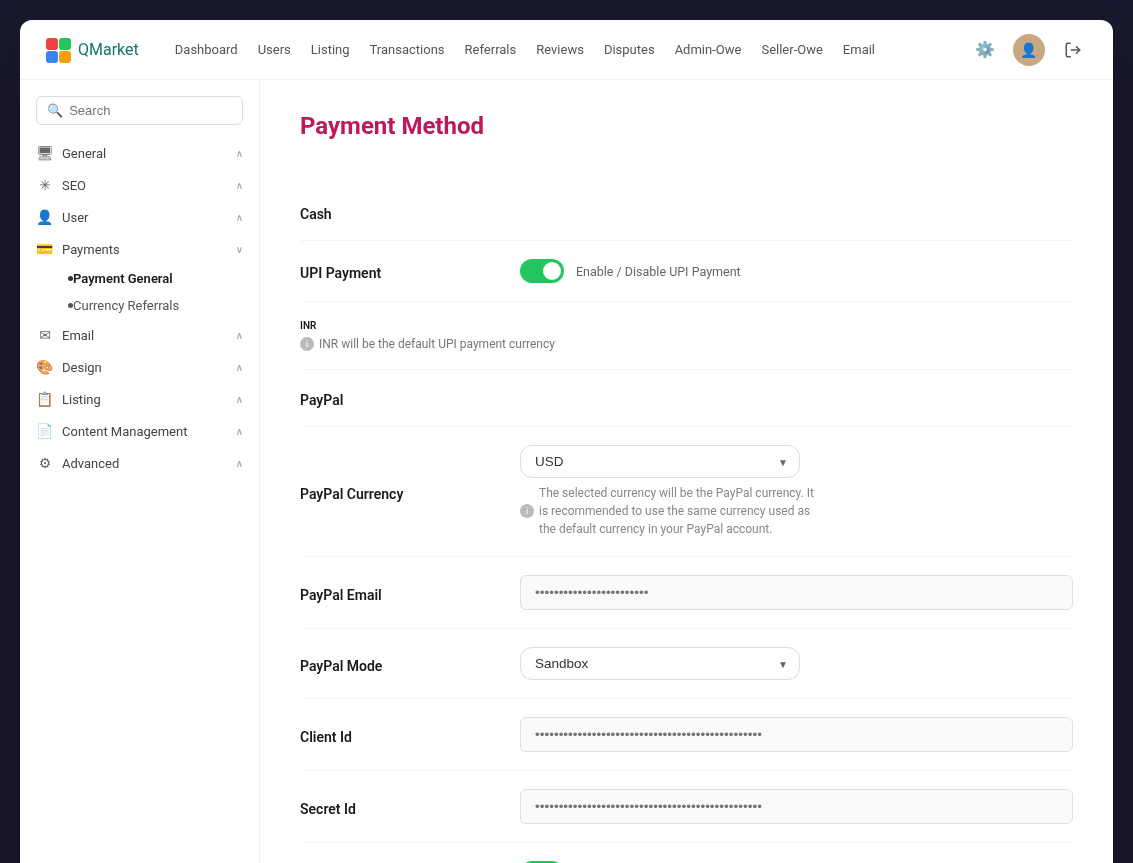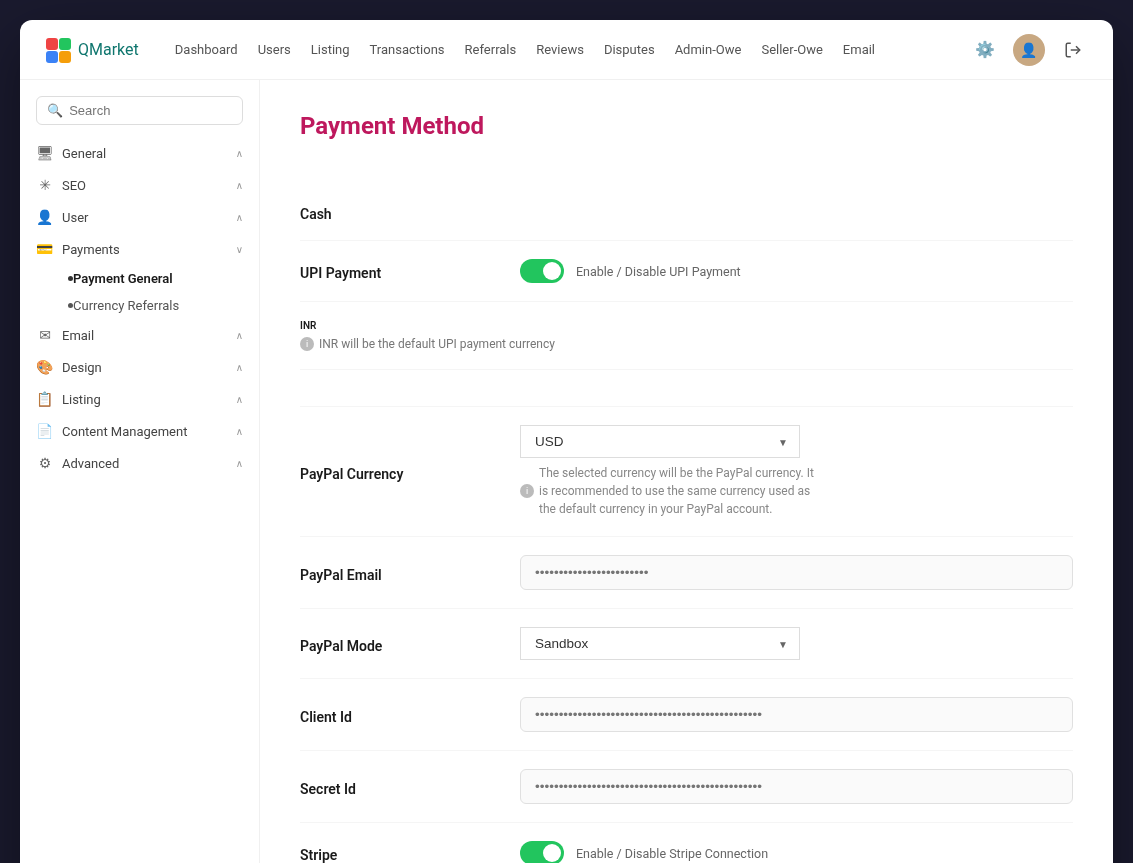--- a/index.html
+++ b/index.html
@@ -282,21 +282,21 @@
       align-items: center;
       justify-content: center;
       flex-shrink: 0;
     }
 
     
     .form-select {
       width: 280px;
       padding: 8px 14px;
       border: 1px solid #ddd;
-      border-radius: 0;
+      border-radius: 12px;
       font-size: 13.5px;
       color: #333;
       background: #fff;
       appearance: none;
       cursor: pointer;
       outline: none;
     }
     .select-wrapper {
       position: relative;
       width: 280px;
@@ -495,20 +495,21 @@
         <div class="form-control">
           <span class="currency-value">INR</span>
           <div class="currency-note">
             <div class="info-icon">i</div>
             <span>INR will be the default UPI payment currency</span>
           </div>
         </div>
       </div>
 
       <div class="form-row">
+        <div class="form-label">PayPal</div>
       </div>
 
       <div class="form-row">
         <div class="form-label">PayPal Currency</div>
         <div class="form-control">
           <div class="select-wrapper">
             <select class="form-select">
               <option>USD</option>
               <option>EUR</option>
               <option>GBP</option>

